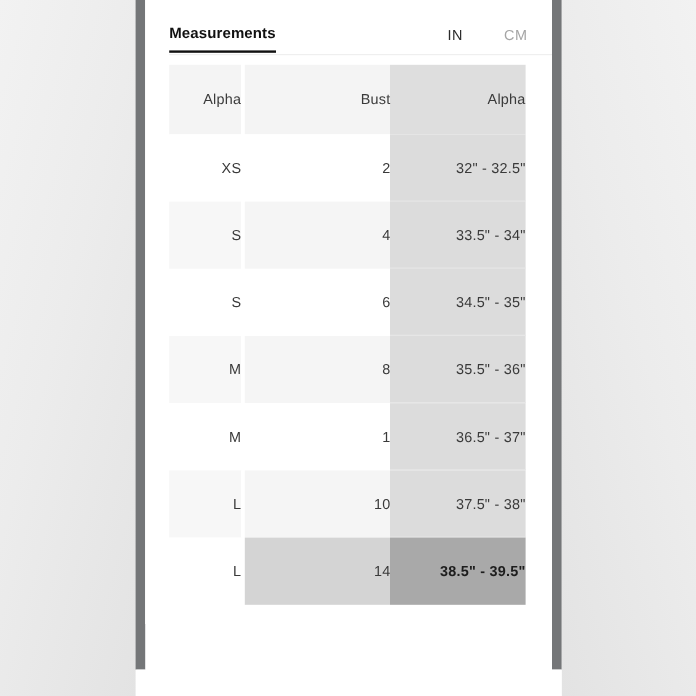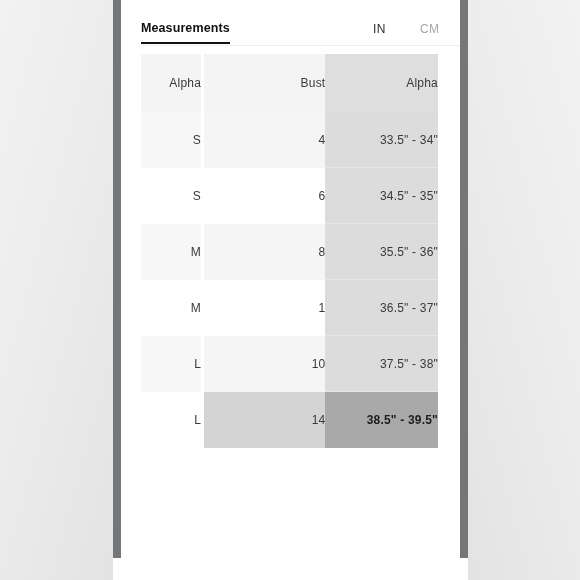--- a/index.html
+++ b/index.html
@@ -237,20 +237,27 @@
         <tr>
           <th class="h-alpha">Alpha</th>
           <th class="cell-gap"></th>
           <th class="h-size">Bust</th>
           <th class="cell-gap"></th>
           <th class="h-bust">Alpha</th>
         </tr>
       </thead>
       <tbody>
         <tr>
+          <td class="a-odd">XS</td>
+          <td class="cell-gap"></td>
+          <td class="s-odd">2</td>
+          <td class="cell-gap"></td>
+          <td class="b-cell">32" - 32.5"</td>
+        </tr>
+        <tr>
           <td class="a-even">S</td>
           <td class="cell-gap"></td>
           <td class="s-even">4</td>
           <td class="cell-gap"></td>
           <td class="b-cell">33.5" - 34"</td>
         </tr>
         <tr>
           <td class="a-odd">S</td>
           <td class="cell-gap"></td>
           <td class="s-odd">6</td>

